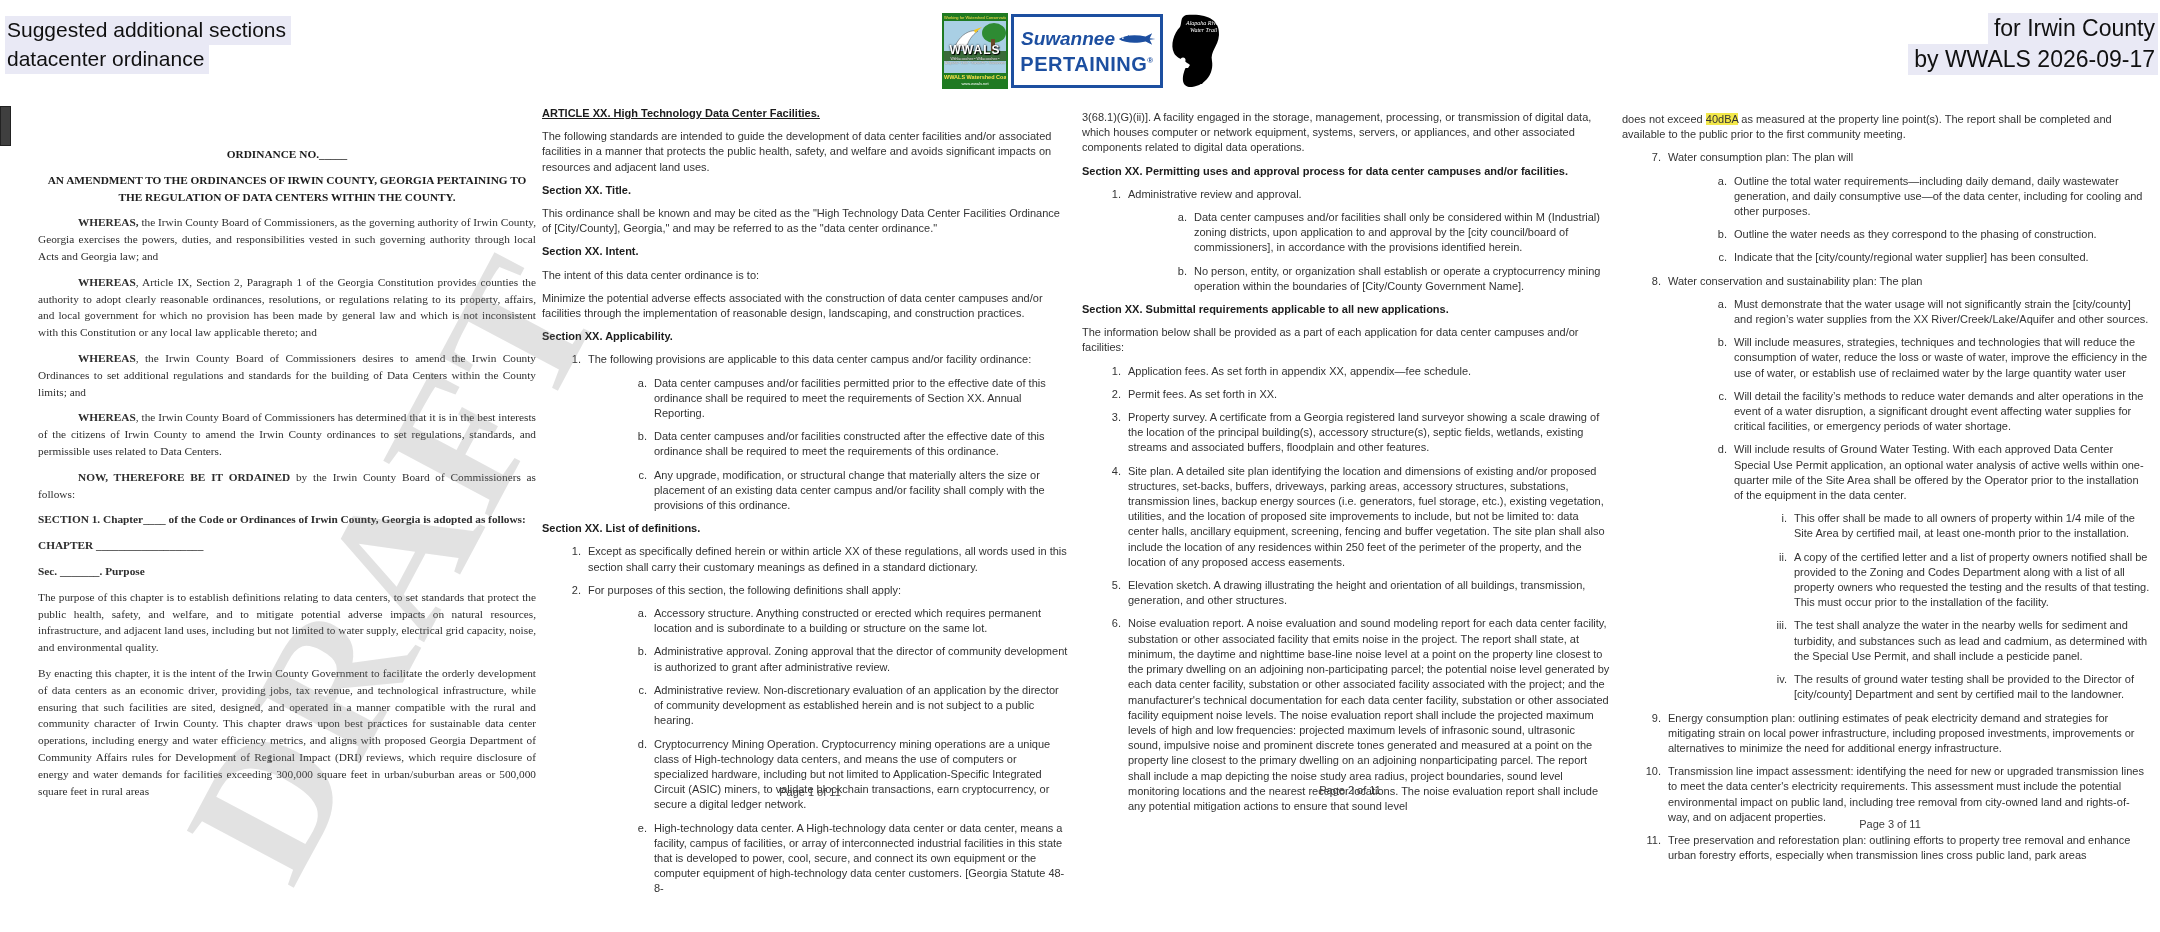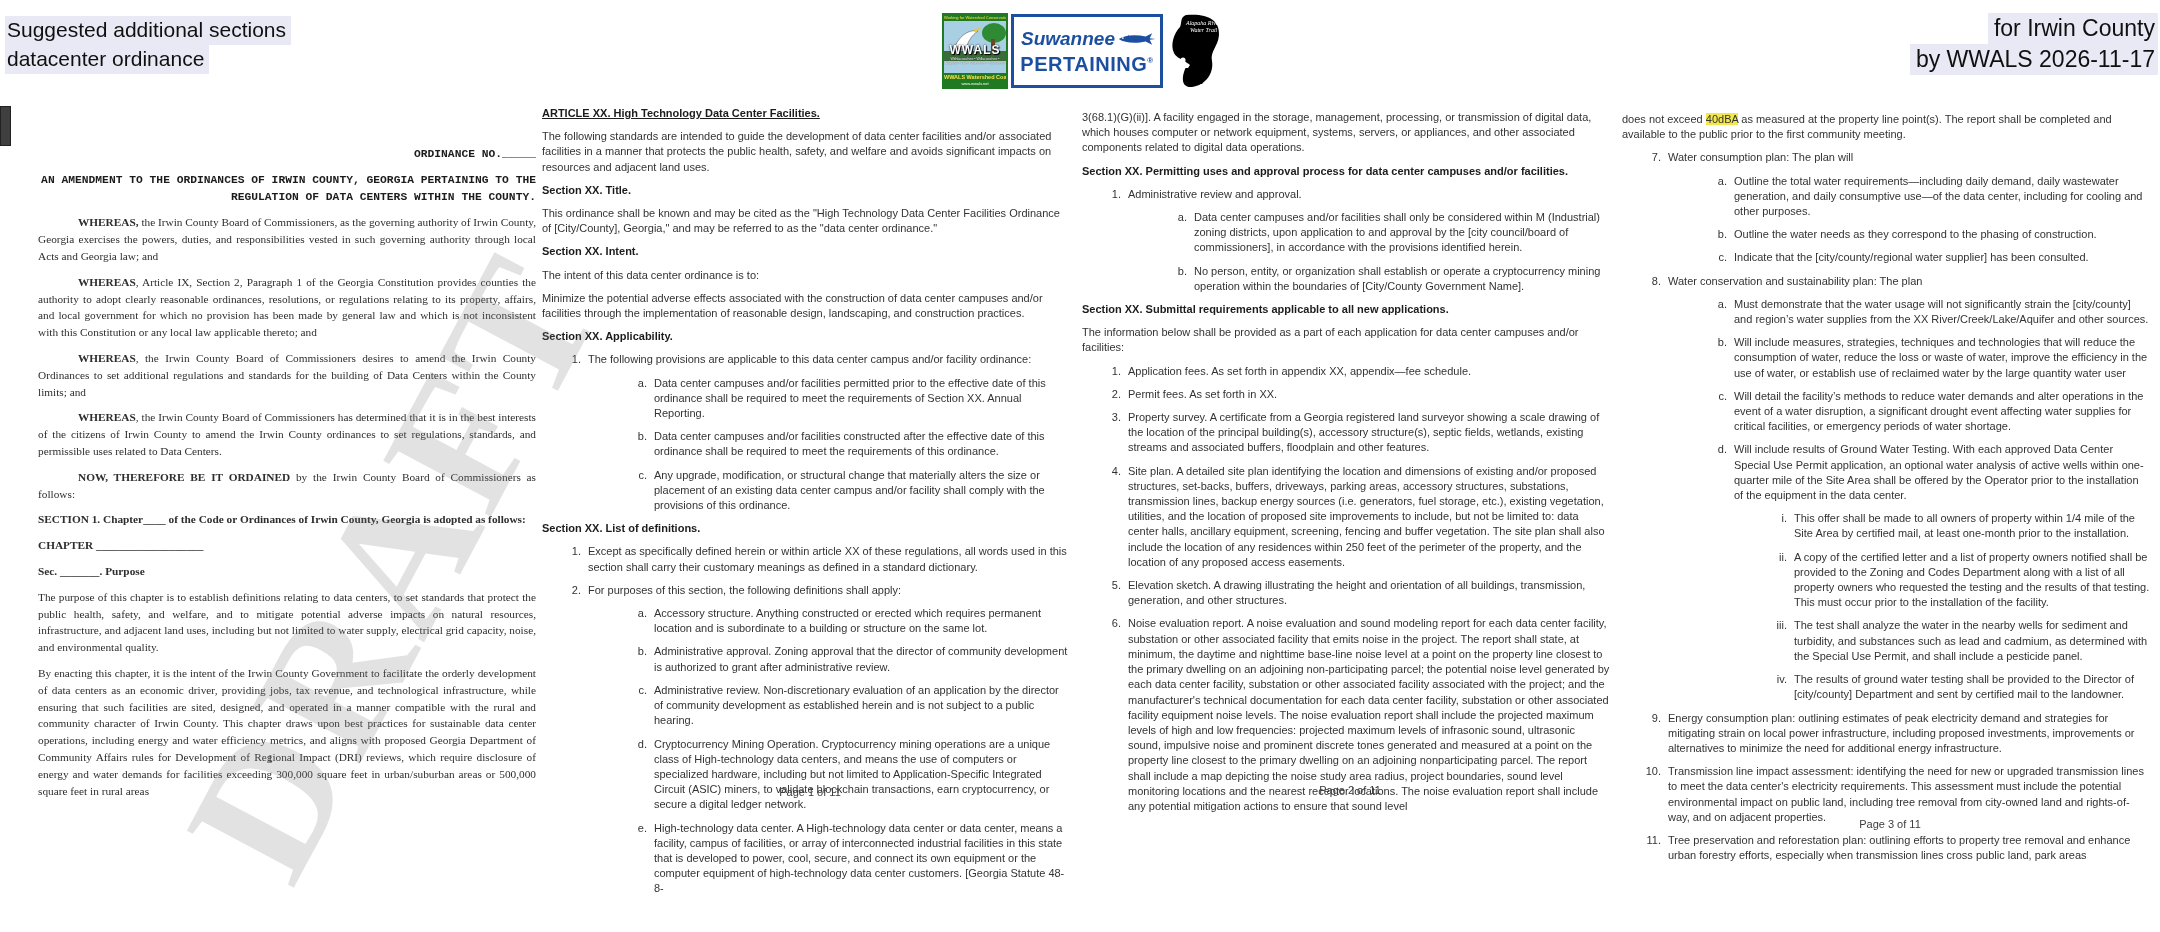--- a/index.html
+++ b/index.html
@@ -38,21 +38,21 @@
   #page1{left:0;font-family:"Liberation Serif",serif;font-size:11.3px;line-height:16.8px;color:#2e2e2e;
          padding:46px 4px 0 38px;}
   #page2{left:540px;padding:6px 10px 0 2px;}
   #page3{left:1080px;padding:10px 10px 0 2px;}
   #page4{left:1620px;padding:12px 10px 0 2px;}
   #page2,#page3,#page4{font-size:11px;line-height:15.2px;color:#333;}
 
   .page p{margin:0 0 9px 0;}
   #page2 p,#page3 p,#page4 p{margin:0 0 8px 0;}
   .page p.heading{font-weight:bold;color:#1c1c1c;}
-  .page p.center{text-align:right;font-family:Liberation Mono, monospace;}
+  .page p.center{text-align:center;}
   .page p.ul span{text-decoration:underline;}
   .page p.ind{text-indent:40px;text-align:justify;}
   .page p.just{text-align:justify;}
   .b{font-weight:bold;}
   .hl{background:#f3e84b;}
   .cont1{margin-left:20px;}
   .cont2{margin-left:75px;}
 
   ol.lst{margin:0 0 8px 0;padding:0;}
   ol.decimal{padding-left:42px;}
@@ -76,21 +76,21 @@
 </head>
 <body>
 
 <div class="hdr-left">
   <span class="hl-line">Suggested additional sections</span><br>
   <span class="hl-line">datacenter ordinance</span>
 </div>
 
 <div class="hdr-right">
   <span class="hl-line">for Irwin County</span><br>
-  <span class="hl-line">by WWALS 2026-11-17</span>
+  <span class="hl-line">by WWALS 2026-09-17</span>
 </div>
 
 <div class="logos">
   <div class="ww-box">
     <div class="ww-top">Working for Watershed Conservation</div>
     <div class="ww-sky">
       <svg width="62" height="40" viewBox="0 0 62 40">
         <rect x="0" y="0" width="62" height="40" fill="#a9cfe4"></rect>
         <ellipse cx="50" cy="12" rx="12" ry="10" fill="#2e8b33"></ellipse>
         <rect x="47" y="18" width="4" height="12" fill="#6b4a2a"></rect>

